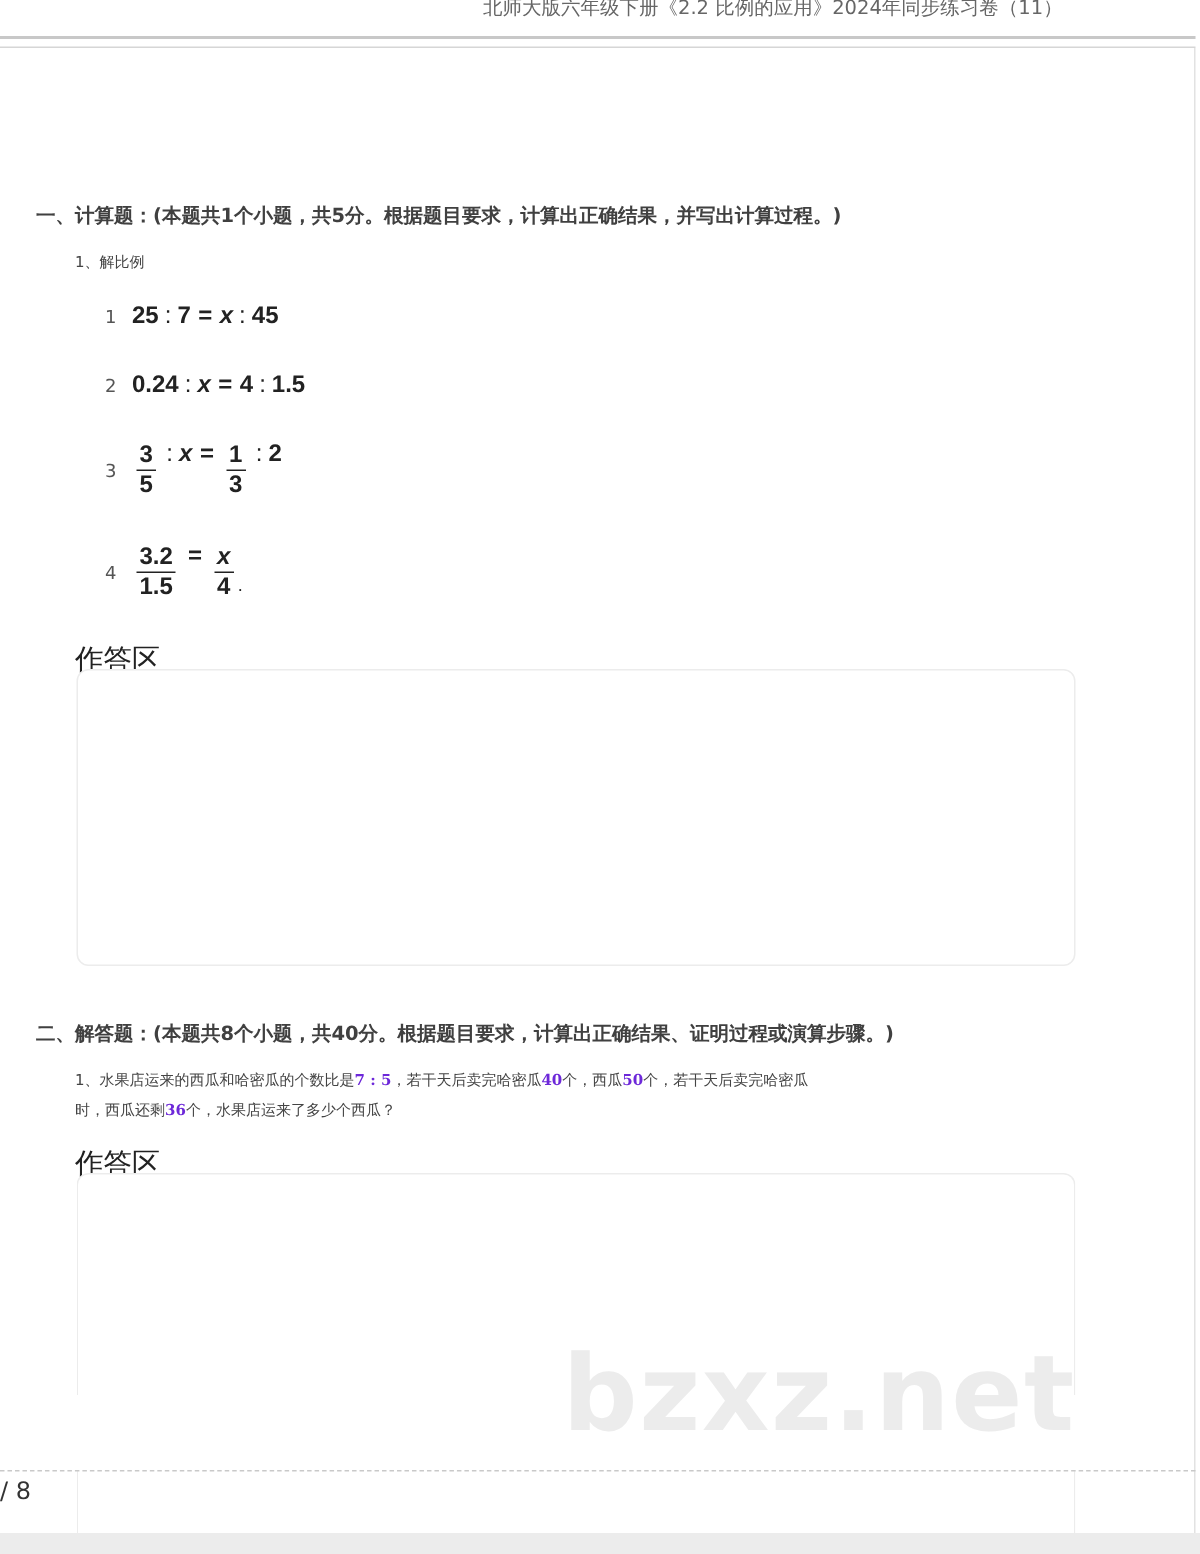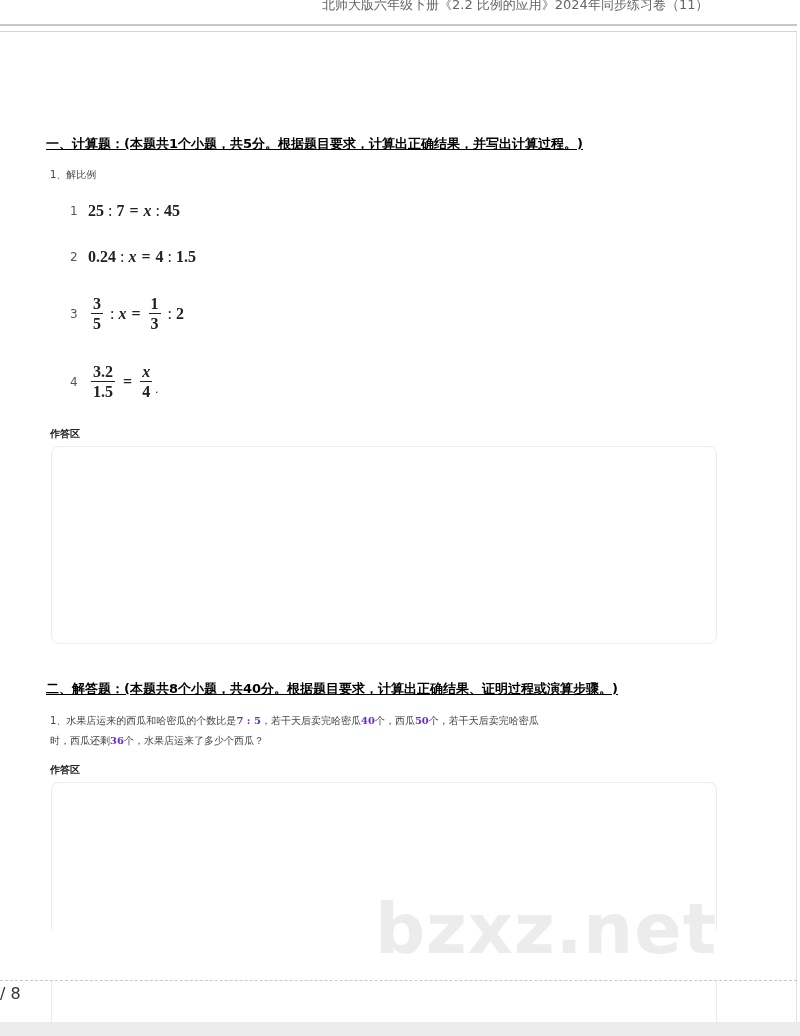--- a/index.html
+++ b/index.html
@@ -3,32 +3,32 @@
 <meta charset="utf-8">
 <style>
   html, body { margin:0; padding:0; }
   body { width:800px; height:1036px; background:#ffffff; position:relative; overflow:hidden;
          font-family:"DejaVu Sans", sans-serif; color:#333; }
   .header-title { position:absolute; top:-4px; left:322px; font-size:13px; color:#666; white-space:nowrap; }
   .hline1 { position:absolute; top:24px; left:0; width:797px; height:2px; background:#c8c8c8; }
   .hline2 { position:absolute; top:31px; left:0; width:797px; height:1px; background:#d6d6d6; }
   .right-edge { position:absolute; top:32px; left:796px; width:1px; height:990px; background:#e2e2e2; }
 
-  .sec-title { position:absolute; left:46px; font-size:13px; font-weight:bold; color:#000000; white-space:nowrap;text-decoration:underline; }
+  .sec-title { position:absolute; left:24px; font-size:13px; font-weight:bold; color:#404040; white-space:nowrap; }
   .q-text { position:absolute; left:50px; font-size:10px; color:#444; }
   .item { position:absolute; left:70px; display:flex; align-items:center; }
   .item-num { font-size:12px; color:#555; width:18px; }
-  .math { font-family:Liberation Serif, serif; font-weight:bold; font-size:16px; color:#222; display:flex; align-items:center; }
+  .math { font-family:Liberation Sans, sans-serif; font-weight:bold; font-size:16px; color:#222; display:flex; align-items:flex-start; }
   .math .it { font-style:italic; }
   .frac { display:inline-flex; flex-direction:column; align-items:center; margin:0 3px; }
   .frac .num { border-bottom:1px solid #222; padding:0 2px; line-height:19px; }
   .frac .den { padding:0 2px; line-height:19px; }
   .op { margin:0 5px; }
   .colon { margin:0 4px; font-weight:normal; }
-  .answer-label { position:absolute; left:50px; font-size:10px; font-weight:bold; color:#222; }
+  .answer-label { position:absolute; left:50px; font-size:19px; font-weight:normal; color:#222; }
   .answer-box { position:absolute; left:51px; width:664px; border:1px solid #ececec; border-radius:8px; background:#fff; }
   .watermark { position:absolute; left:375px; top:888px; font-family:"DejaVu Sans", sans-serif; font-weight:bold;
                font-size:70px; color:#ececec; letter-spacing:1px; }
   .dotline { position:absolute; top:980px; left:0; width:797px; border-top:1px dashed #c9c9c9; }
   .page-num { position:absolute; top:984px; left:0; font-size:16px; color:#333; }
   .bottom-bar { position:absolute; top:1022px; left:0; width:800px; height:14px; background:#ececec; }
   .bold-num { font-family:"DejaVu Serif", serif; font-weight:bold; color:#6d28d9; }
 </style>
 </head>
 <body>

